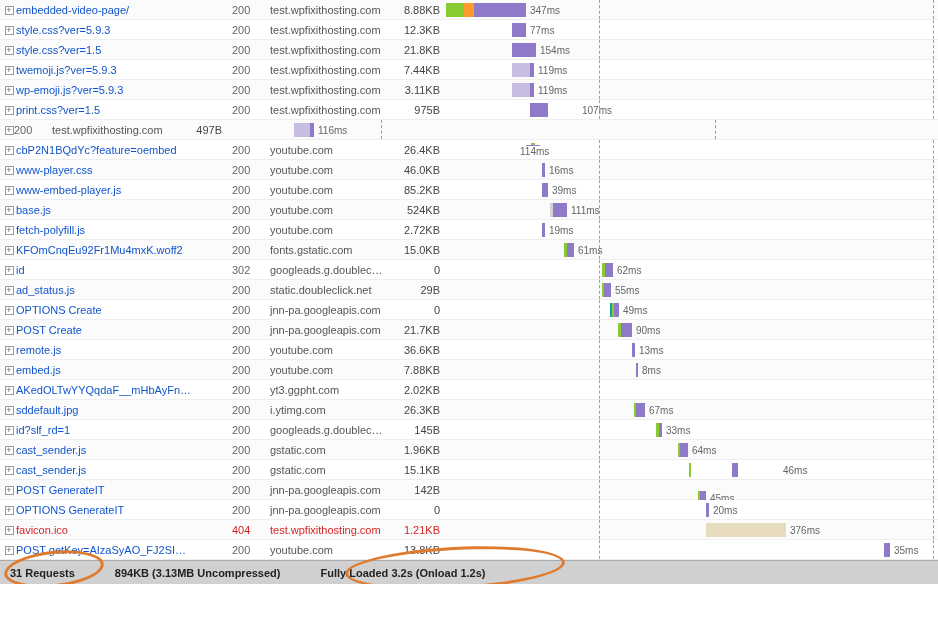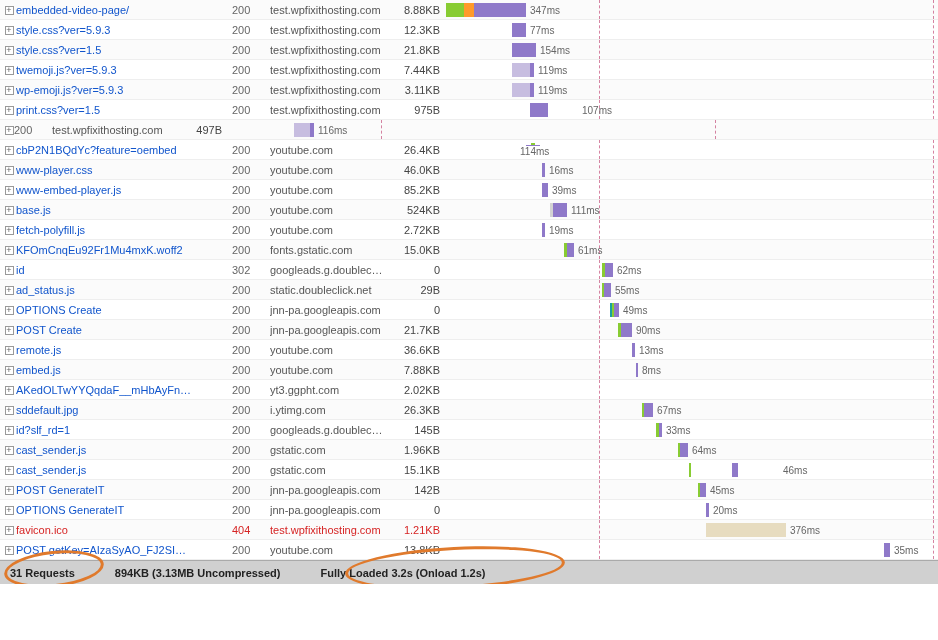--- a/index.html
+++ b/index.html
@@ -457,21 +457,21 @@
     </div>
     <div class="row">
       <div class="col-expand"><span class="expand-box">+</span></div>
       <div class="col-url">sddefault.jpg</div>
       <div class="col-status">200</div>
       <div class="col-domain">i.ytimg.com</div>
       <div class="col-size">26.3KB</div>
       <div class="col-waterfall">
         <div class="ruler r1"></div>
         <div class="ruler r2"></div>
-        <div class="bar" style="left: 196px;">
+        <div class="bar" style="left: 188px;">
           <span class="seg ttfb" style="width: 2px;"></span>
           <span class="seg recv" style="width: 9px;"></span>
           <span class="timelabel">67ms</span>
         </div>
       </div>
     </div>
     <div class="row">
       <div class="col-expand"><span class="expand-box">+</span></div>
       <div class="col-url">id?slf_rd=1</div>
       <div class="col-status">200</div>
@@ -521,21 +521,21 @@
     </div>
     <div class="row">
       <div class="col-expand"><span class="expand-box">+</span></div>
       <div class="col-url">POST GenerateIT</div>
       <div class="col-status">200</div>
       <div class="col-domain">jnn-pa.googleapis.com</div>
       <div class="col-size">142B</div>
       <div class="col-waterfall">
         <div class="ruler r1"></div>
         <div class="ruler r2"></div>
-        <div class="bar" style="left: 252px;">
+        <div class="bar" style="left: 252px; margin-top: 8px;">
           <span class="seg ttfb" style="width: 2px;"></span>
           <span class="seg recv" style="width: 6px;"></span>
           <span class="timelabel">45ms</span>
         </div>
       </div>
     </div>
     <div class="row">
       <div class="col-expand"><span class="expand-box">+</span></div>
       <div class="col-url">OPTIONS GenerateIT</div>
       <div class="col-status">200</div>

